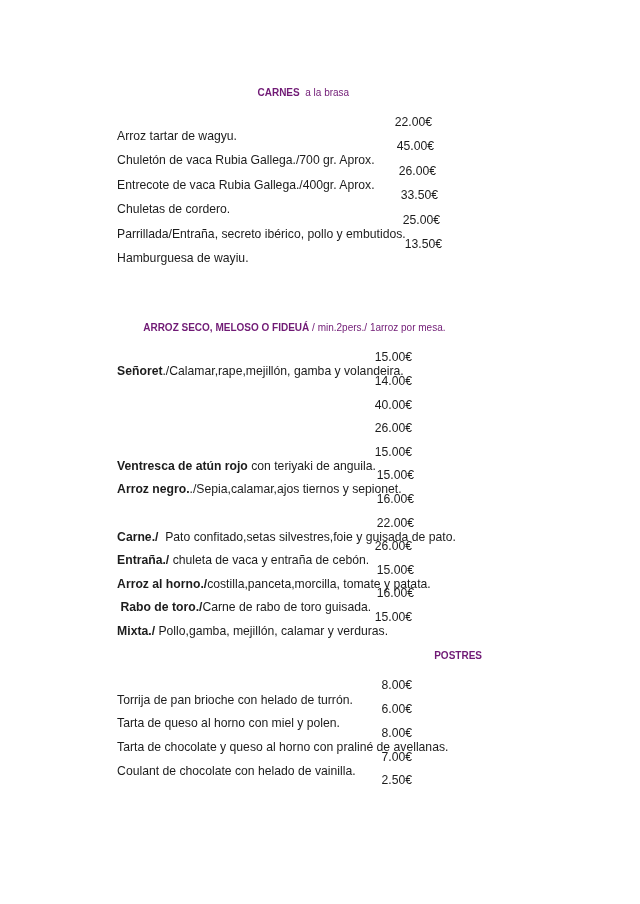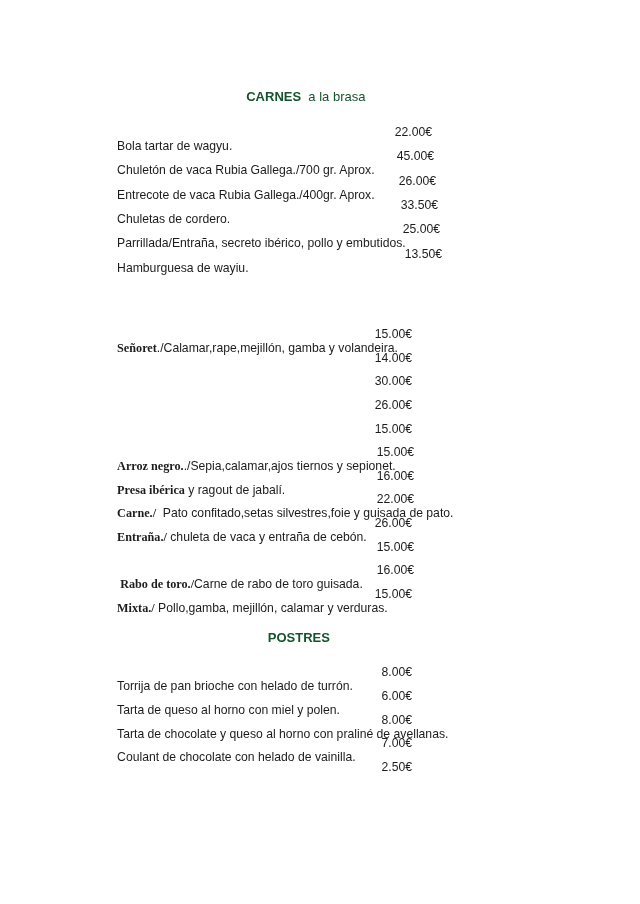--- a/index.html
+++ b/index.html
@@ -23,44 +23,44 @@
   }
   .menu-body {
     position: absolute;
     left: 90px;
     top: 0;
     width: 392px;
   }
 
   
   .section-header {
-    font-size: 13px;
+    font-size: 10px;
     line-height: 1.1;
-    color: #14532d;
+    color: #701a75;
     white-space: pre;
   }
   .section-header .hdr-strong { font-weight: bold; }
   .section-header .hdr-rest   { font-weight: normal; }
 
   .hdr-carnes { text-align: center; padding-left: 18px; margin-top: 76px; }
   .hdr-arroz  { text-align: center; margin-top: 0; }
-  .hdr-postres{ text-align: center; padding-left: 4px; }
+  .hdr-postres{ text-align: right; padding-left: 4px; }
 
   
   .item-row {
     position: relative;
     font-size: 12.2px;
     line-height: 1.15;
     color: #1c1c1c;
     white-space: pre;
   }
   .item-name {
     display: inline-block;
   }
-  .item-name .b { font-weight: bold; font-family: Liberation Serif, serif; }
+  .item-name .b { font-weight: bold; }
   .item-name .n { font-weight: normal; }
 
   .item-price {
     position: absolute;
     top: 0;
     width: 70px;
     text-align: right;
     font-size: 12.2px;
     font-weight: normal;
     color: #1c1c1c;
@@ -75,21 +75,21 @@
 
 <div class="page">
   <div class="menu-body">
 
     <div class="section-header hdr-carnes">
       <span class="hdr-strong">CARNES</span><span class="hdr-rest">  a la brasa</span>
     </div>
     <div class="gap-sm"></div>
     <div>
       <div class="item-row" style="height: 24.4px;">
-        <span class="item-name"><span class="b"></span><span class="n">Bola tartar de wagyu.</span></span>
+        <span class="item-name"><span class="b"></span><span class="n">Arroz tartar de wagyu.</span></span>
         <span class="item-price" style="left: 272px; width: 70px;">22.00€</span>
       </div>
       <div class="item-row" style="height: 24.4px;">
         <span class="item-name"><span class="b"></span><span class="n">Chuletón de vaca Rubia Gallega./700 gr. Aprox.</span></span>
         <span class="item-price" style="left: 274px; width: 70px;">45.00€</span>
       </div>
       <div class="item-row" style="height: 24.4px;">
         <span class="item-name"><span class="b"></span><span class="n">Entrecote de vaca Rubia Gallega./400gr. Aprox.</span></span>
         <span class="item-price" style="left: 276px; width: 70px;">26.00€</span>
       </div>
@@ -102,55 +102,59 @@
         <span class="item-price" style="left: 280px; width: 70px;">25.00€</span>
       </div>
       <div class="item-row" style="height: 24.4px;">
         <span class="item-name"><span class="b"></span><span class="n">Hamburguesa de wayiu.</span></span>
         <span class="item-price" style="left: 282px; width: 70px;">13.50€</span>
       </div>
     </div>
 
     <div class="gap-lg"></div>
 
+    <div class="section-header hdr-arroz">
+      <span class="hdr-strong">ARROZ SECO, MELOSO O FIDEUÁ</span><span class="hdr-rest"> / min.2pers./ 1arroz por mesa.</span>
+    </div>
     <div class="gap-sm"></div>
     <div>
       <div class="item-row" style="height: 23.6px;">
         <span class="item-name"><span class="b">Señoret</span><span class="n">./Calamar,rape,mejillón, gamba y volandeira.</span></span>
         <span class="item-price" style="left: 252px; width: 70px;">15.00€</span>
       </div>
       <div class="item-row" style="height: 23.6px;">
         <span class="item-price" style="left: 252px; width: 70px;">14.00€</span>
       </div>
       <div class="item-row" style="height: 23.6px;">
-        <span class="item-price" style="left: 252px; width: 70px;">30.00€</span>
+        <span class="item-price" style="left: 252px; width: 70px;">40.00€</span>
       </div>
       <div class="item-row" style="height: 23.6px;">
         <span class="item-price" style="left: 252px; width: 70px;">26.00€</span>
       </div>
       <div class="item-row" style="height: 23.6px;">
+        <span class="item-name"><span class="b">Ventresca de atún rojo</span><span class="n"> con teriyaki de anguila.</span></span>
         <span class="item-price" style="left: 252px; width: 70px;">15.00€</span>
       </div>
       <div class="item-row" style="height: 23.6px;">
         <span class="item-name"><span class="b">Arroz negro.</span><span class="n">./Sepia,calamar,ajos tiernos y sepionet.</span></span>
         <span class="item-price" style="left: 254px; width: 70px;">15.00€</span>
       </div>
       <div class="item-row" style="height: 23.6px;">
-        <span class="item-name"><span class="b">Presa ibérica</span><span class="n"> y ragout de jabalí.</span></span>
         <span class="item-price" style="left: 254px; width: 70px;">16.00€</span>
       </div>
       <div class="item-row" style="height: 23.6px;">
         <span class="item-name"><span class="b">Carne./</span><span class="n">  Pato confitado,setas silvestres,foie y guisada de pato.</span></span>
         <span class="item-price" style="left: 254px; width: 70px;">22.00€</span>
       </div>
       <div class="item-row" style="height: 23.6px;">
         <span class="item-name"><span class="b">Entraña./</span><span class="n"> chuleta de vaca y entraña de cebón.</span></span>
         <span class="item-price" style="left: 252px; width: 70px;">26.00€</span>
       </div>
       <div class="item-row" style="height: 23.6px;">
+        <span class="item-name"><span class="b">Arroz al horno./</span><span class="n">costilla,panceta,morcilla, tomate y patata.</span></span>
         <span class="item-price" style="left: 254px; width: 70px;">15.00€</span>
       </div>
       <div class="item-row" style="height: 23.6px;">
         <span class="item-name"><span class="b"> Rabo de toro./</span><span class="n">Carne de rabo de toro guisada.</span></span>
         <span class="item-price" style="left: 254px; width: 70px;">16.00€</span>
       </div>
       <div class="item-row" style="height: 23.6px;">
         <span class="item-name"><span class="b">Mixta./</span><span class="n"> Pollo,gamba, mejillón, calamar y verduras.</span></span>
         <span class="item-price" style="left: 252px; width: 70px;">15.00€</span>
       </div>

